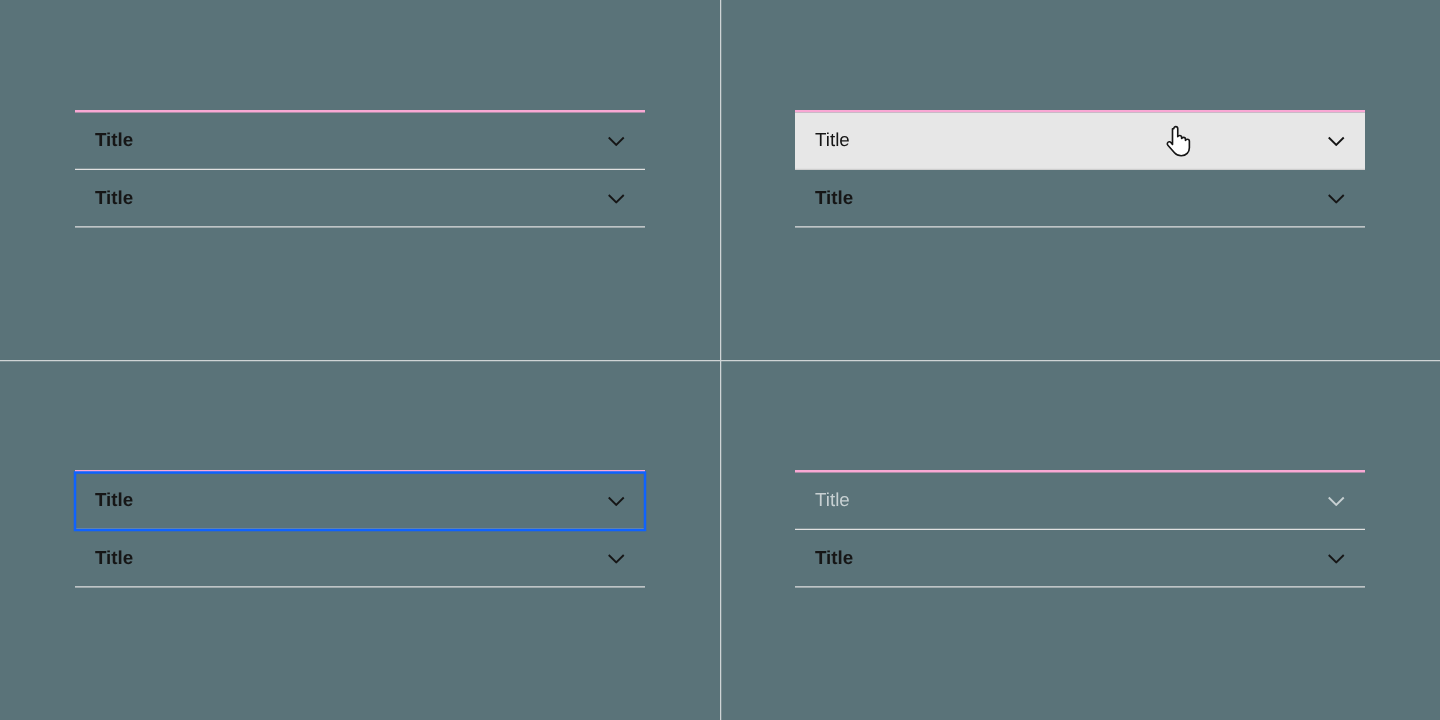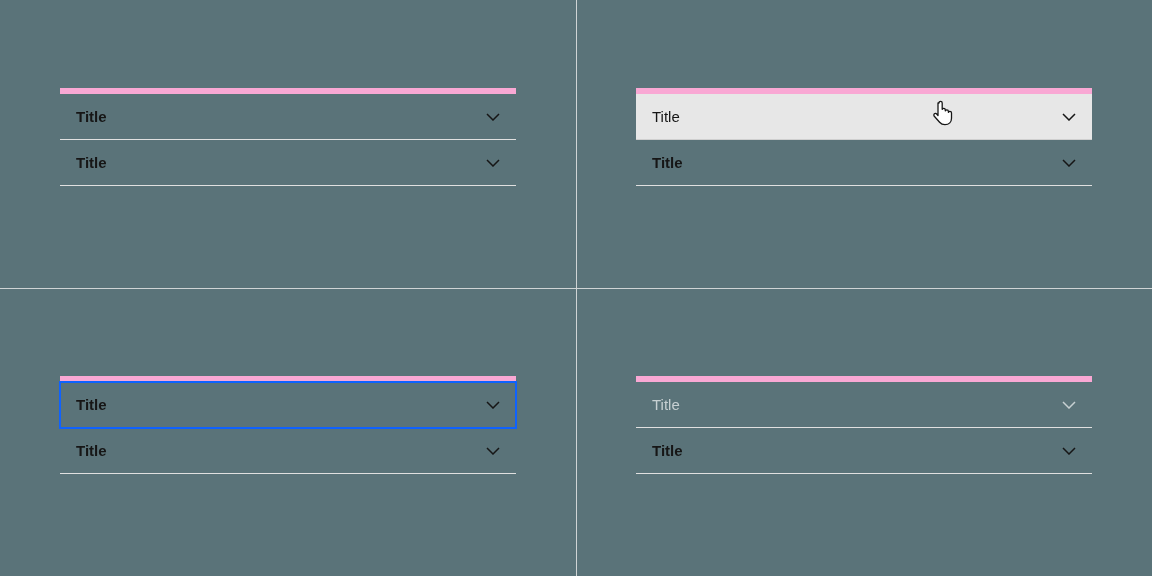--- a/index.html
+++ b/index.html
@@ -31,21 +31,21 @@
   }
   .divider-h {
     position: absolute;
     top: 50%;
     left: 0;
     height: 1px;
     width: 100%;
     background: #cfd4d5;
   }
   .acc-list {
-    border-top: 6px solid #f9a8d4;
+    border-top: 2px solid #f9a8d4;
   }
   .acc-item {
     display: flex;
     align-items: center;
     justify-content: space-between;
     height: 46px;
     padding: 0 16px;
     border-bottom: 1px solid #e0e0e0;
     cursor: pointer;
   }

